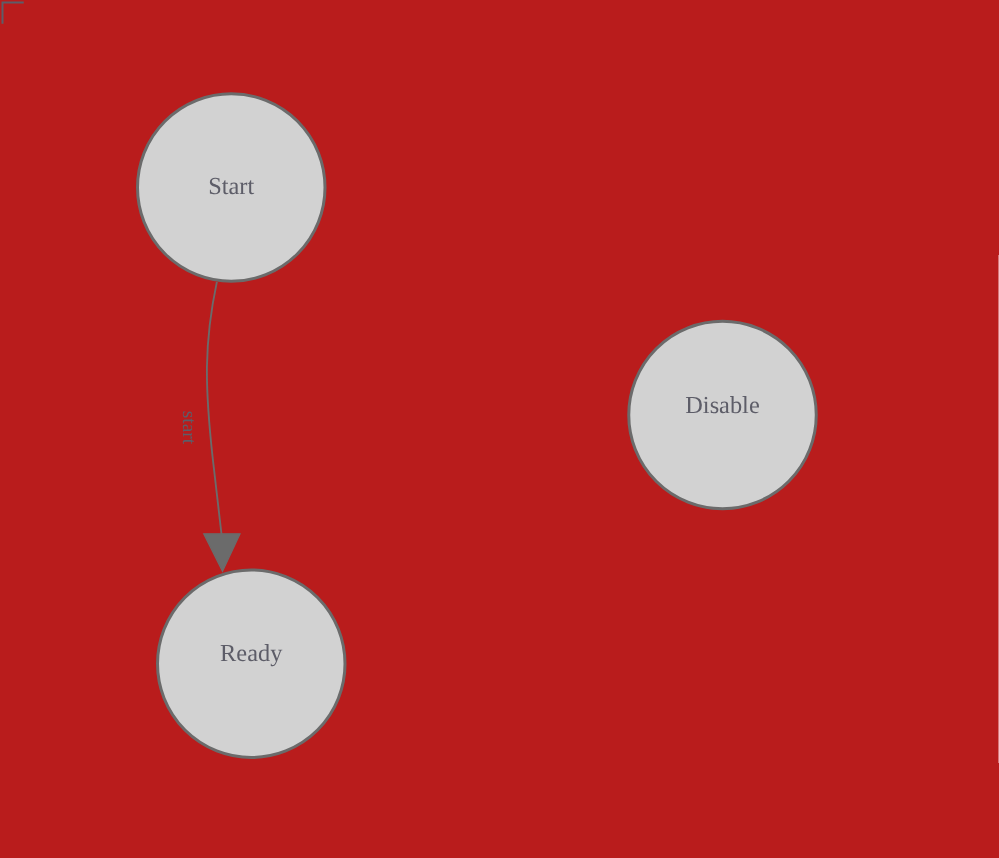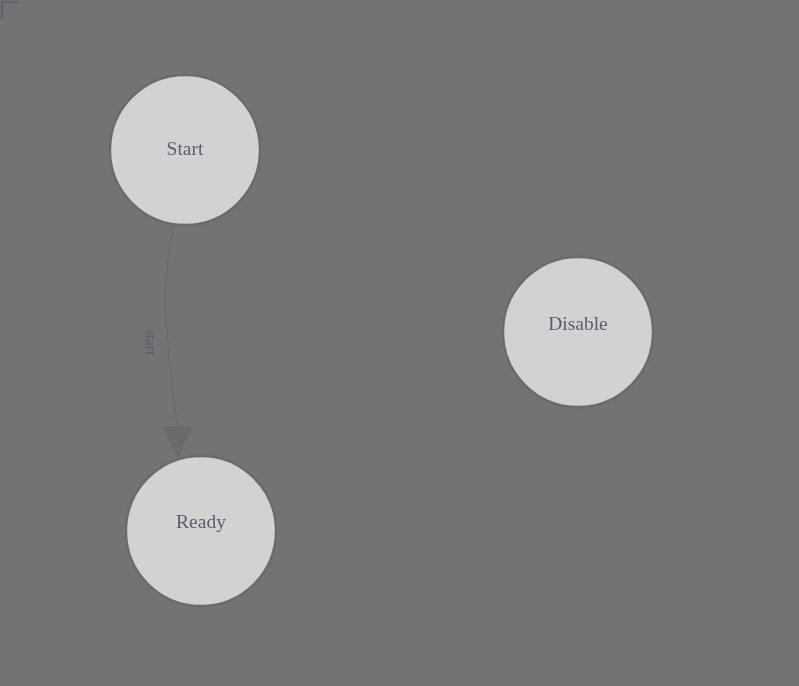--- a/index.html
+++ b/index.html
@@ -7,21 +7,21 @@
     padding: 0;
     background: #ffffff;
   }
   body {
     font-family: "Liberation Serif", "DejaVu Serif", serif;
   }
   #canvas {
     position: relative;
     width: 799px;
     height: 686px;
-    background: #737373;
+    background: #b91c1c;
     overflow: hidden;
     text-decoration: underline;
   }
   #graph-svg {
     position: absolute;
     top: 0;
     left: 0;
     width: 799px;
     height: 686px;
   }

